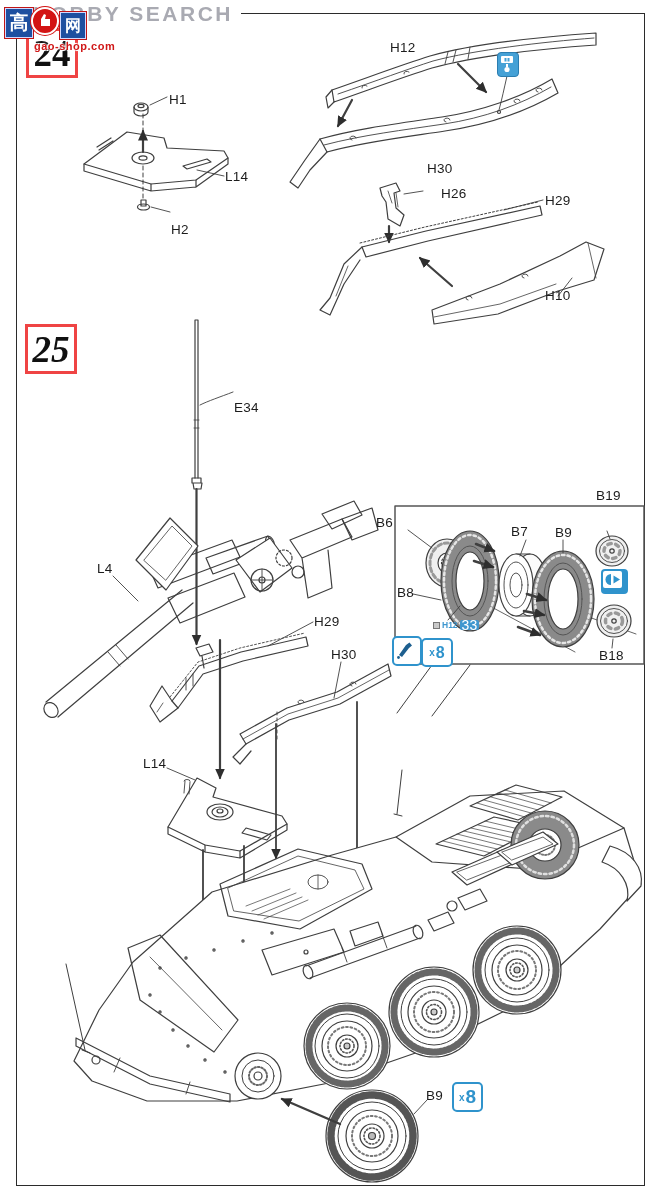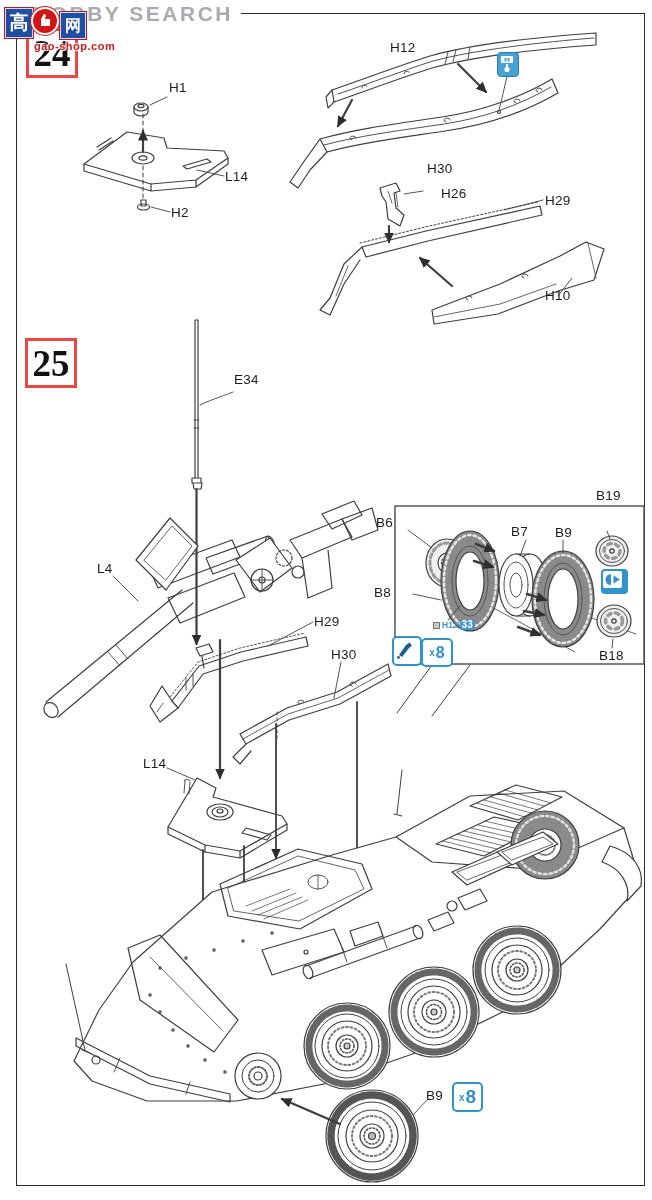--- a/index.html
+++ b/index.html
@@ -35,21 +35,21 @@
   .tool-icon{position:absolute;z-index:5;background:#fff;border:2px solid #2f93cc;border-radius:5px;}
   .glue-icon{left:392px;top:636px;width:26px;height:26px;}
   .drill-icon{position:absolute;left:497px;top:52px;width:20px;height:23px;z-index:5;
               background:#45a1d6;border:1px solid #2b7db0;border-radius:4px;}
   .flip-icon{position:absolute;left:601px;top:569px;width:23px;height:21px;z-index:5;
              background:#2f93cc;border-radius:4px;padding:2px;}
   .flip-icon .inner{width:19px;height:17px;background:#fff;border-radius:2px;position:relative;}
   .paint-note{position:absolute;left:433px;top:620px;z-index:5;display:flex;align-items:center;gap:2px;}
   .paint-chip{width:5px;height:5px;background:#c9c9c9;border:1px solid #777;}
   .paint-name{font-size:8.5px;font-weight:700;color:#3f97cf;}
-  .paint-code{font-size:10px;font-weight:700;color:#fff;background:#3f97cf;
+  .paint-code{font-size:14px;font-weight:400;color:#fff;background:#3f97cf;
               border-radius:2px;padding:0 2px;line-height:10px;}
 </style>
 </head>
 <body>
 
 <div class="page">
 
   <div class="frame"></div>
 
   <div class="brand">HOBBY SEARCH</div>
@@ -57,21 +57,21 @@
   <div class="logo-circle">
     <svg width="30" height="30" viewBox="0 0 30 30">
       <circle cx="15" cy="15" r="13" style="stroke:#fff;stroke-width:2;fill:none"></circle>
       <path d="M11 20 L11 13 L14 8 L16 9 L15 13 L20 13 L20 20 Z" style="fill:#fff;stroke:none"></path>
     </svg>
   </div>
   <div class="logo-box logo-b">网</div>
   <div class="site">gao-shop.com</div>
 
   <div class="stepbox" style="left:26px;top:28px;">24</div>
-  <div class="stepbox" style="left:25px;top:338px;">25</div>
+  <div class="stepbox" style="left:25px;top:324px;font-style:italic;">25</div>
 
   <div class="drill-icon">
     <svg width="18" height="21" viewBox="0 0 18 21">
       <rect x="3" y="3" width="12" height="7" rx="1" style="fill:#fff;stroke:none"></rect>
       <rect x="6.5" y="5" width="2" height="3.5" style="fill:#45a1d6;stroke:none"></rect>
       <rect x="9.5" y="5" width="2" height="3.5" style="fill:#45a1d6;stroke:none"></rect>
       <rect x="8" y="11" width="2" height="3" style="fill:#fff;stroke:none"></rect>
       <circle cx="9" cy="16.5" r="2.6" style="fill:#fff;stroke:none"></circle>
     </svg>
   </div>
@@ -96,38 +96,38 @@
   <div class="qty-badge qty-callout">
     <span class="x">x</span>
       <span class="n">8</span>
   </div>
   <div class="paint-note">
     <span class="paint-chip"></span>
     <span class="paint-name">H12</span>
     <span class="paint-code">33</span>
   </div>
 
-  <span class="plabel" style="left:169px;top:80px">H1</span>
+  <span class="plabel" style="left:169px;top:92px">H1</span>
   <span class="plabel" style="left:225px;top:169px">L14</span>
-  <span class="plabel" style="left:171px;top:205px">H2</span>
+  <span class="plabel" style="left:171px;top:222px">H2</span>
   <span class="plabel" style="left:390px;top:40px">H12</span>
   <span class="plabel" style="left:427px;top:161px">H30</span>
   <span class="plabel" style="left:441px;top:186px">H26</span>
   <span class="plabel" style="left:545px;top:193px">H29</span>
   <span class="plabel" style="left:545px;top:288px">H10</span>
-  <span class="plabel" style="left:234px;top:372px">E34</span>
+  <span class="plabel" style="left:234px;top:400px">E34</span>
   <span class="plabel" style="left:97px;top:561px">L4</span>
   <span class="plabel" style="left:314px;top:614px">H29</span>
   <span class="plabel" style="left:331px;top:647px">H30</span>
   <span class="plabel" style="left:143px;top:756px">L14</span>
   <span class="plabel" style="left:376px;top:515px">B6</span>
   <span class="plabel" style="left:511px;top:524px">B7</span>
   <span class="plabel" style="left:555px;top:525px">B9</span>
   <span class="plabel" style="left:596px;top:488px">B19</span>
-  <span class="plabel" style="left:374px;top:585px">B8</span>
+  <span class="plabel" style="left:397px;top:585px">B8</span>
   <span class="plabel" style="left:599px;top:648px">B18</span>
   <span class="plabel" style="left:426px;top:1088px">B9</span>
 
   <svg class="art" viewBox="0 0 652 1200">
     <defs>
       <marker id="ah" markerUnits="userSpaceOnUse" markerWidth="13" markerHeight="11" refX="9.5" refY="5" orient="auto">
         <path d="M0 0 L11 5 L0 10 Z" style="fill:#2e2e2e;stroke:none"></path>
       </marker>
     </defs>
 

